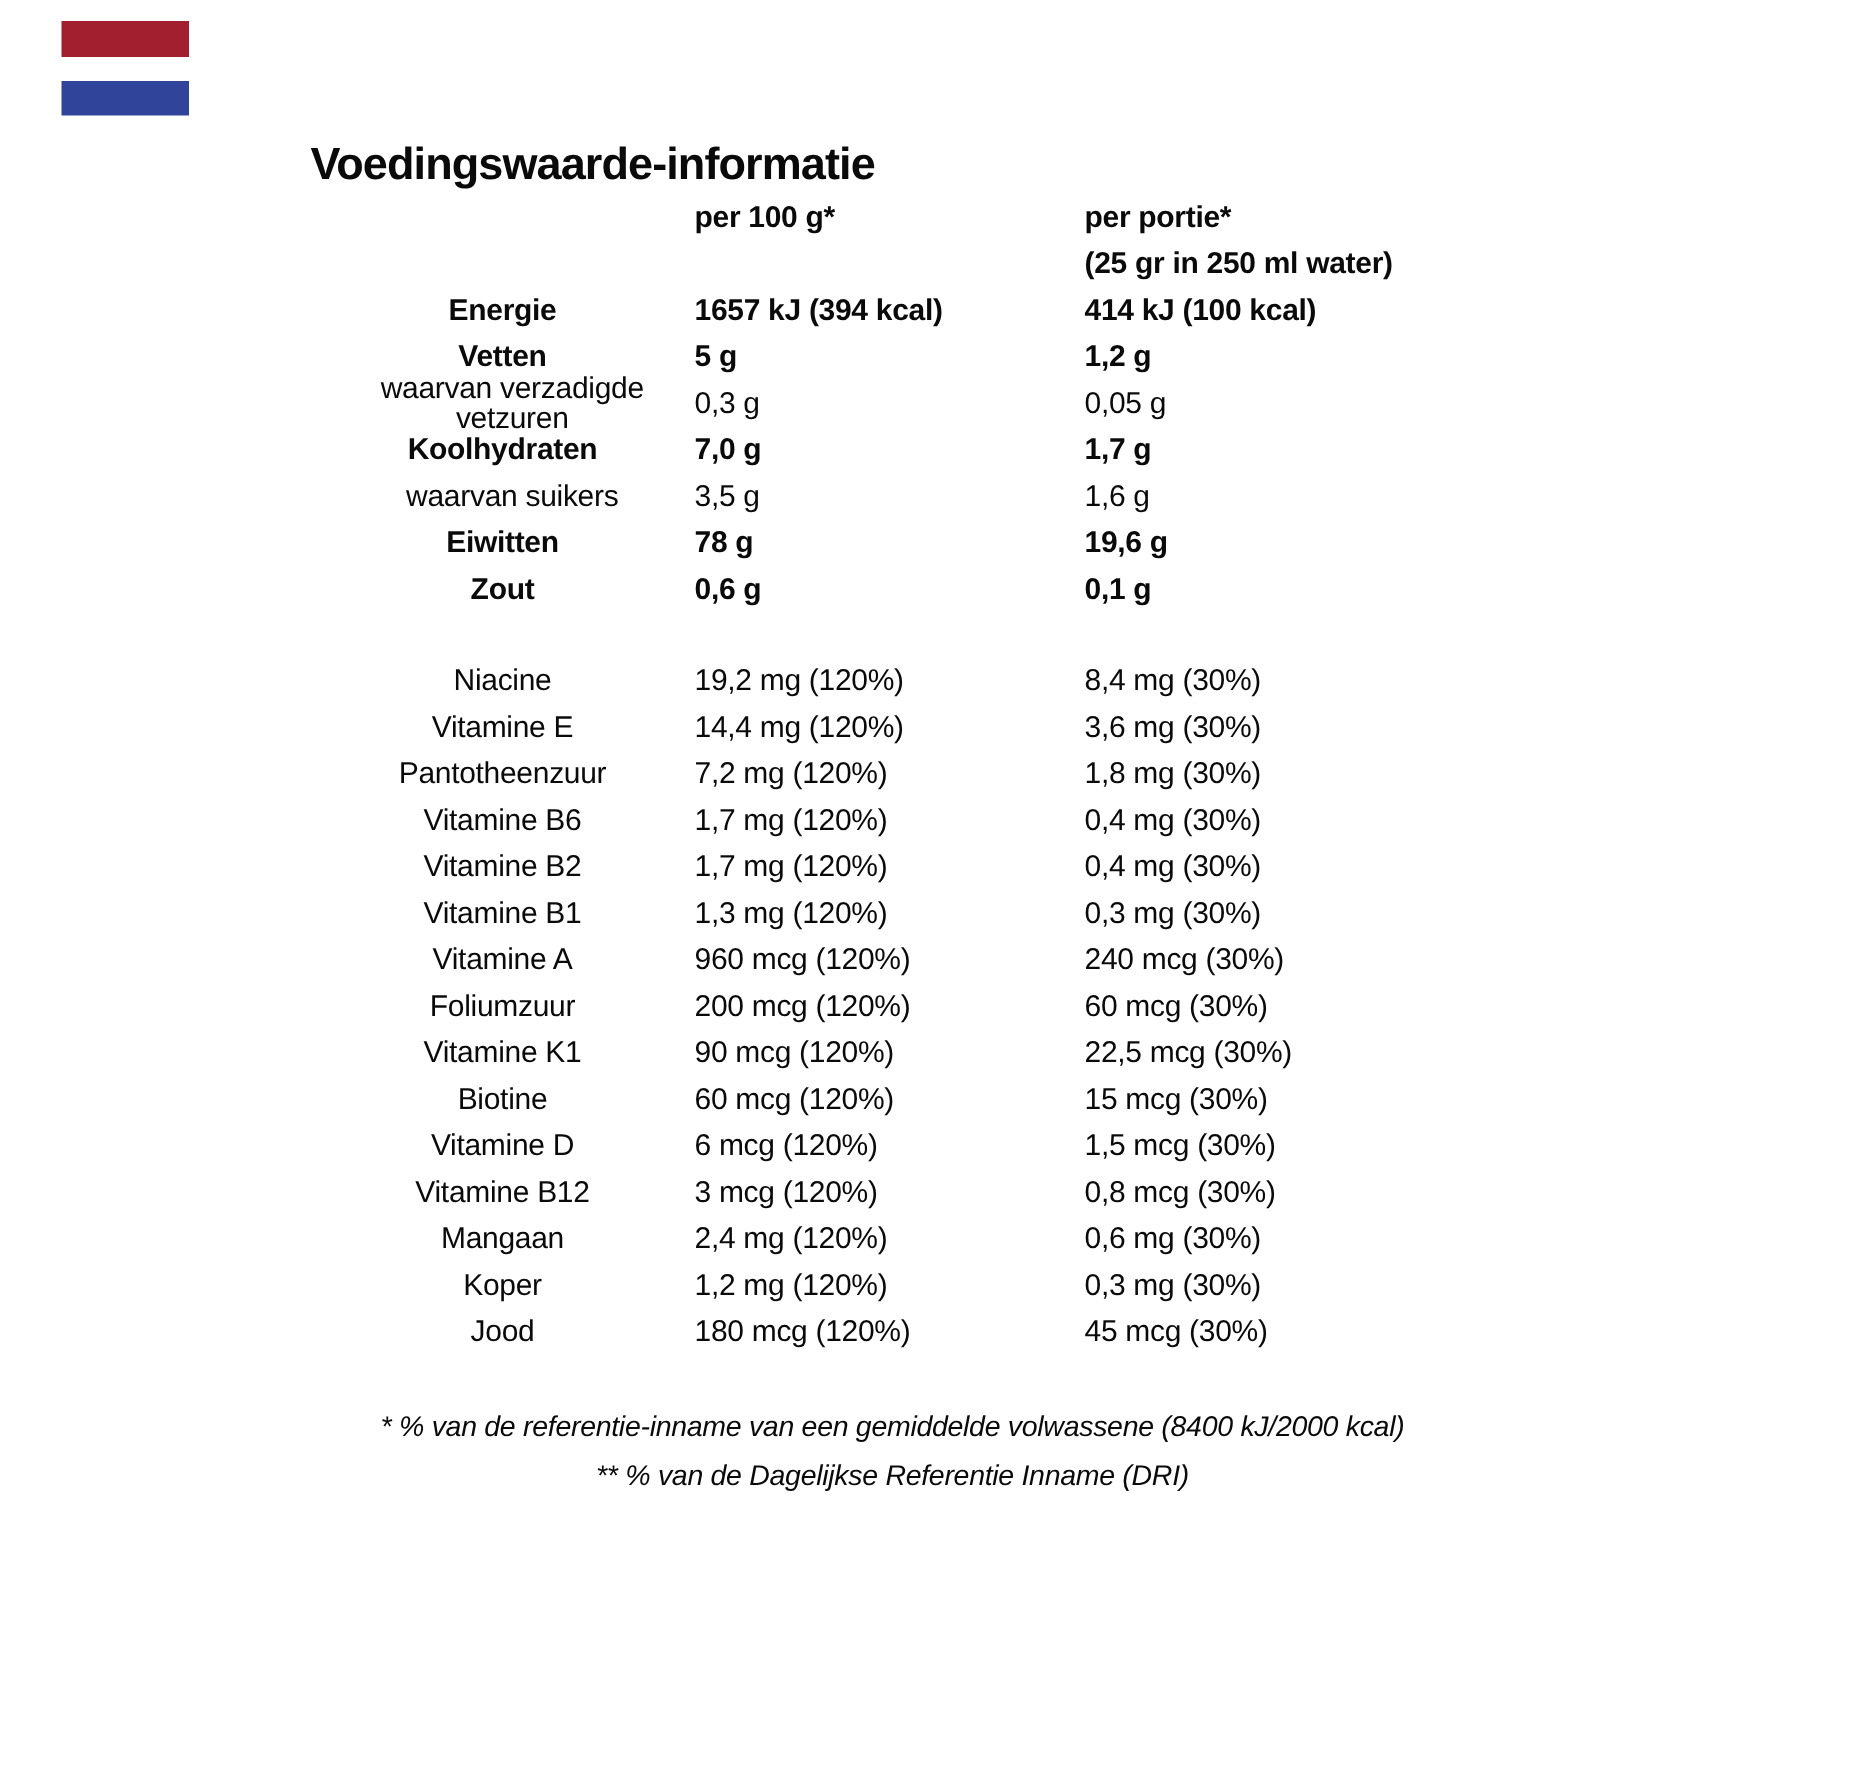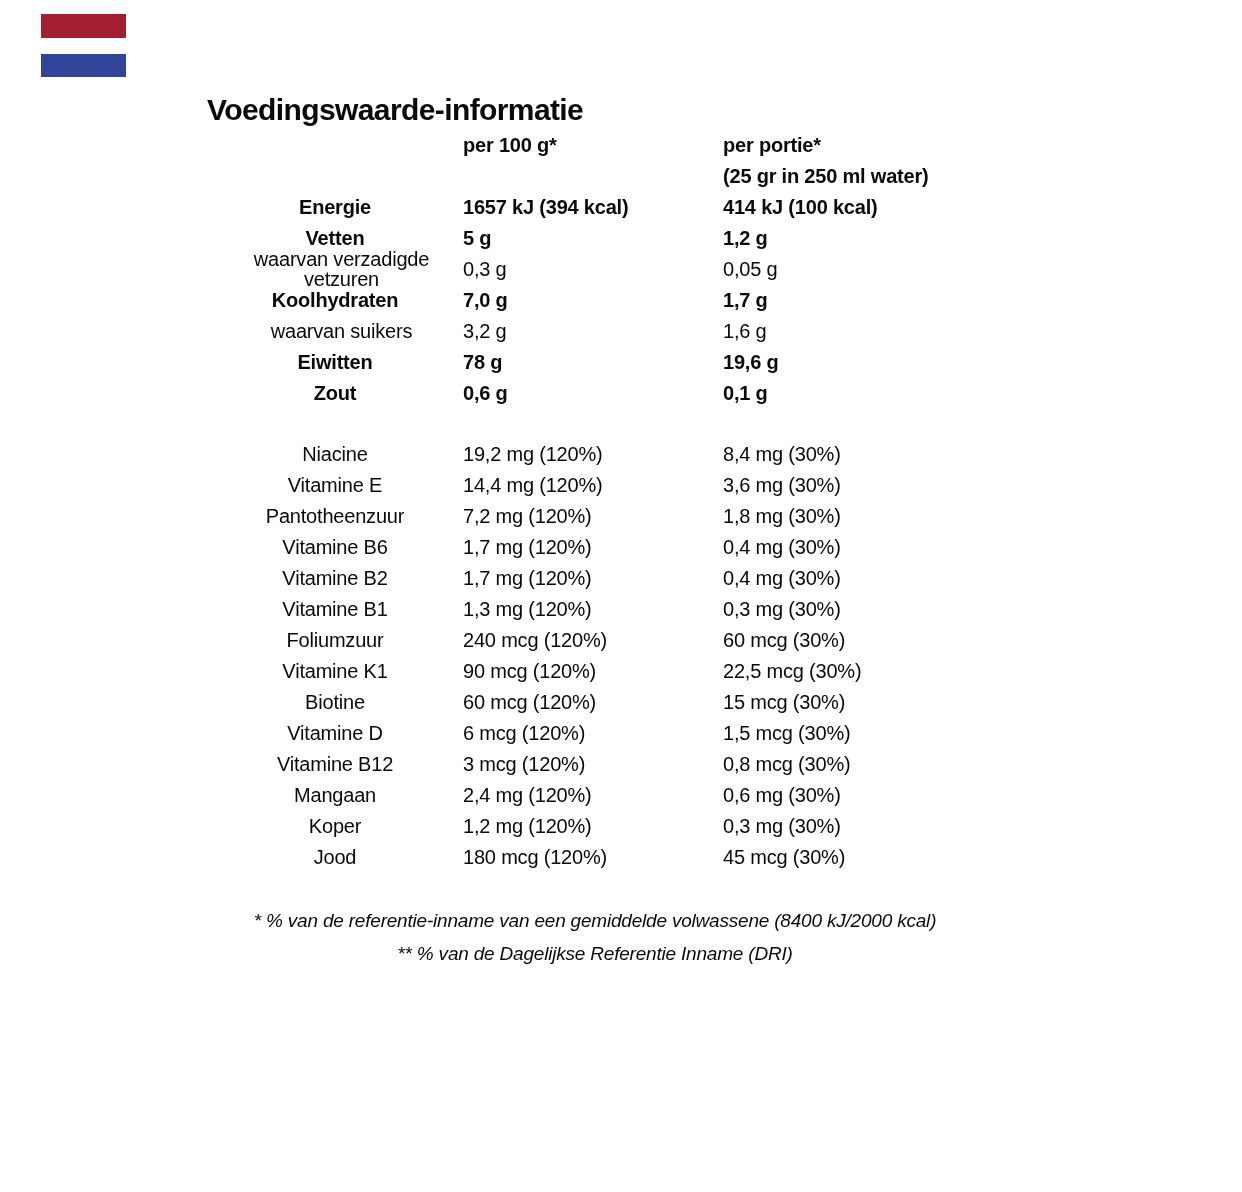--- a/index.html
+++ b/index.html
@@ -87,21 +87,21 @@
             <div class="cell-val">0,3 g</div>
             <div class="cell-val">0,05 g</div>
           </div>
           <div class="row bold">
             <div class="cell-label">Koolhydraten</div>
             <div class="cell-val">7,0 g</div>
             <div class="cell-val">1,7 g</div>
           </div>
           <div class="row indent">
             <div class="cell-label">waarvan suikers</div>
-            <div class="cell-val">3,2 g</div>
+            <div class="cell-val">3,5 g</div>
             <div class="cell-val">1,6 g</div>
           </div>
           <div class="row bold">
             <div class="cell-label">Eiwitten</div>
             <div class="cell-val">78 g</div>
             <div class="cell-val">19,6 g</div>
           </div>
           <div class="row bold">
             <div class="cell-label">Zout</div>
             <div class="cell-val">0,6 g</div>
@@ -136,22 +136,27 @@
             <div class="cell-label">Vitamine B2</div>
             <div class="cell-val">1,7 mg (120%)</div>
             <div class="cell-val">0,4 mg (30%)</div>
           </div>
           <div class="row">
             <div class="cell-label">Vitamine B1</div>
             <div class="cell-val">1,3 mg (120%)</div>
             <div class="cell-val">0,3 mg (30%)</div>
           </div>
           <div class="row">
+            <div class="cell-label">Vitamine A</div>
+            <div class="cell-val">960 mcg (120%)</div>
+            <div class="cell-val">240 mcg (30%)</div>
+          </div>
+          <div class="row">
             <div class="cell-label">Foliumzuur</div>
-            <div class="cell-val">240 mcg (120%)</div>
+            <div class="cell-val">200 mcg (120%)</div>
             <div class="cell-val">60 mcg (30%)</div>
           </div>
           <div class="row">
             <div class="cell-label">Vitamine K1</div>
             <div class="cell-val">90 mcg (120%)</div>
             <div class="cell-val">22,5 mcg (30%)</div>
           </div>
           <div class="row">
             <div class="cell-label">Biotine</div>
             <div class="cell-val">60 mcg (120%)</div>

